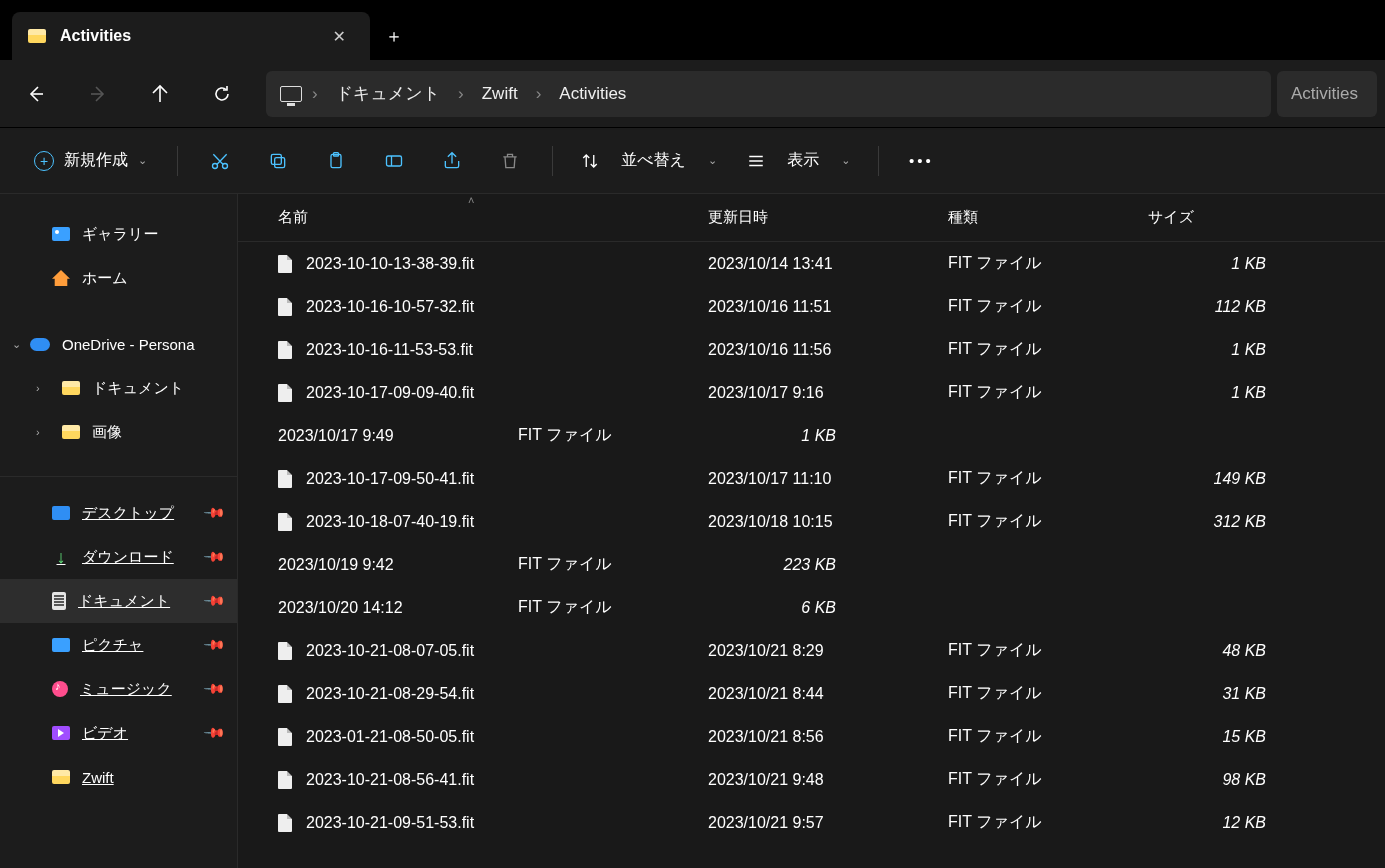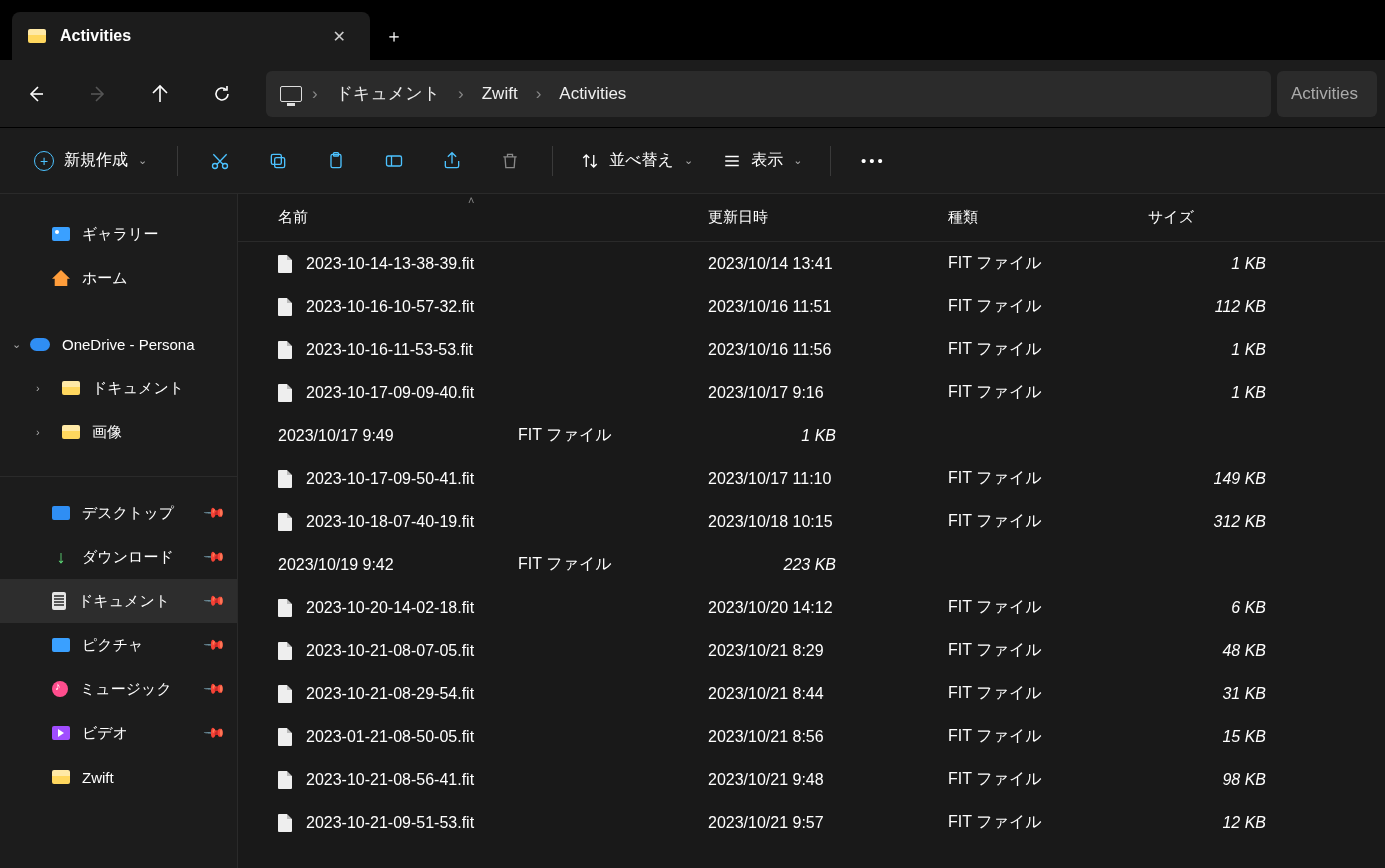--- a/index.html
+++ b/index.html
@@ -74,21 +74,21 @@
     display:flex;align-items:center;justify-content:center;color:#4cc2ff;font-size:14px;line-height:1;
   }
   .chev-sm { color:#aaa; font-size:11px; }
   .sep-v { width:1px; height:30px; background:#3a3a3a; margin:0 10px; }
   .tool-ic {
     width: 52px; height: 40px; display:flex; align-items:center; justify-content:center;
     color:#4cc2ff; cursor:pointer;
   }
   .tool-ic.muted { color: #888; }
   .tool-txt {
-    height: 40px; display: flex; align-items: center; gap: 10px;
+    height: 40px; display: flex; align-items: center; gap: 22px;
     padding: 0 12px; color: #fff; font-size: 16px; cursor: pointer;
   }
   .main {
     display: flex; height: calc(868px - 60px - 68px - 66px);
   }
   .sidebar {
     width: 238px; background: #1c1c1c; border-right: 1px solid #2a2a2a;
     overflow: hidden; padding-top: 18px;
   }
   .side-group { margin-bottom: 22px; }
@@ -276,21 +276,21 @@
         <span class="side-expand" style="left:36px;">›</span>
         <span class="folder-ic"></span>
         <span>ドキュメント</span>
       </div>
       <div class="side-item sub">
         <span class="side-expand" style="left:36px;">›</span>
         <span class="folder-ic"></span>
         <span>画像</span>
       </div>
     </div>
-    <div class="side-group" style="border-top:1px solid #2a2a2a;padding-top:14px;">
+    <div class="side-group" style="border-top:1px solid #2a2a2a;padding-top:14px;text-decoration:underline;">
       <div class="side-item">
         <span class="desktop-ic"></span>
         <span>デスクトップ</span>
         <span class="pin">📌</span>
       </div>
       <div class="side-item">
         <span class="dl-ic">↓</span>
         <span>ダウンロード</span>
         <span class="pin">📌</span>
       </div>
@@ -328,21 +328,21 @@
         <span>名前</span>
       </div>
       <div class="col-date"><span>更新日時</span></div>
       <div class="col-type"><span>種類</span></div>
       <div class="col-size"><span>サイズ</span></div>
     </div>
     <div id="file-rows">
         <div class="file-row">
           <div class="cell-name">
             <span class="file-ic"></span>
-            <span>2023-10-14-13-38-39.fit</span>
+            <span>2023-10-10-13-38-39.fit</span>
           </div>
           <div class="cell-date">2023/10/14 13:41</div>
           <div class="cell-type">FIT ファイル</div>
           <div class="cell-size">1 KB</div>
         </div>
         <div class="file-row">
           <div class="cell-name">
             <span class="file-ic"></span>
             <span>2023-10-16-10-57-32.fit</span>
           </div>
@@ -390,24 +390,20 @@
           <div class="cell-date">2023/10/18 10:15</div>
           <div class="cell-type">FIT ファイル</div>
           <div class="cell-size">312 KB</div>
         </div>
         <div class="file-row">
           <div class="cell-date">2023/10/19 9:42</div>
           <div class="cell-type">FIT ファイル</div>
           <div class="cell-size">223 KB</div>
         </div>
         <div class="file-row">
-          <div class="cell-name">
-            <span class="file-ic"></span>
-            <span>2023-10-20-14-02-18.fit</span>
-          </div>
           <div class="cell-date">2023/10/20 14:12</div>
           <div class="cell-type">FIT ファイル</div>
           <div class="cell-size">6 KB</div>
         </div>
         <div class="file-row">
           <div class="cell-name">
             <span class="file-ic"></span>
             <span>2023-10-21-08-07-05.fit</span>
           </div>
           <div class="cell-date">2023/10/21 8:29</div>

